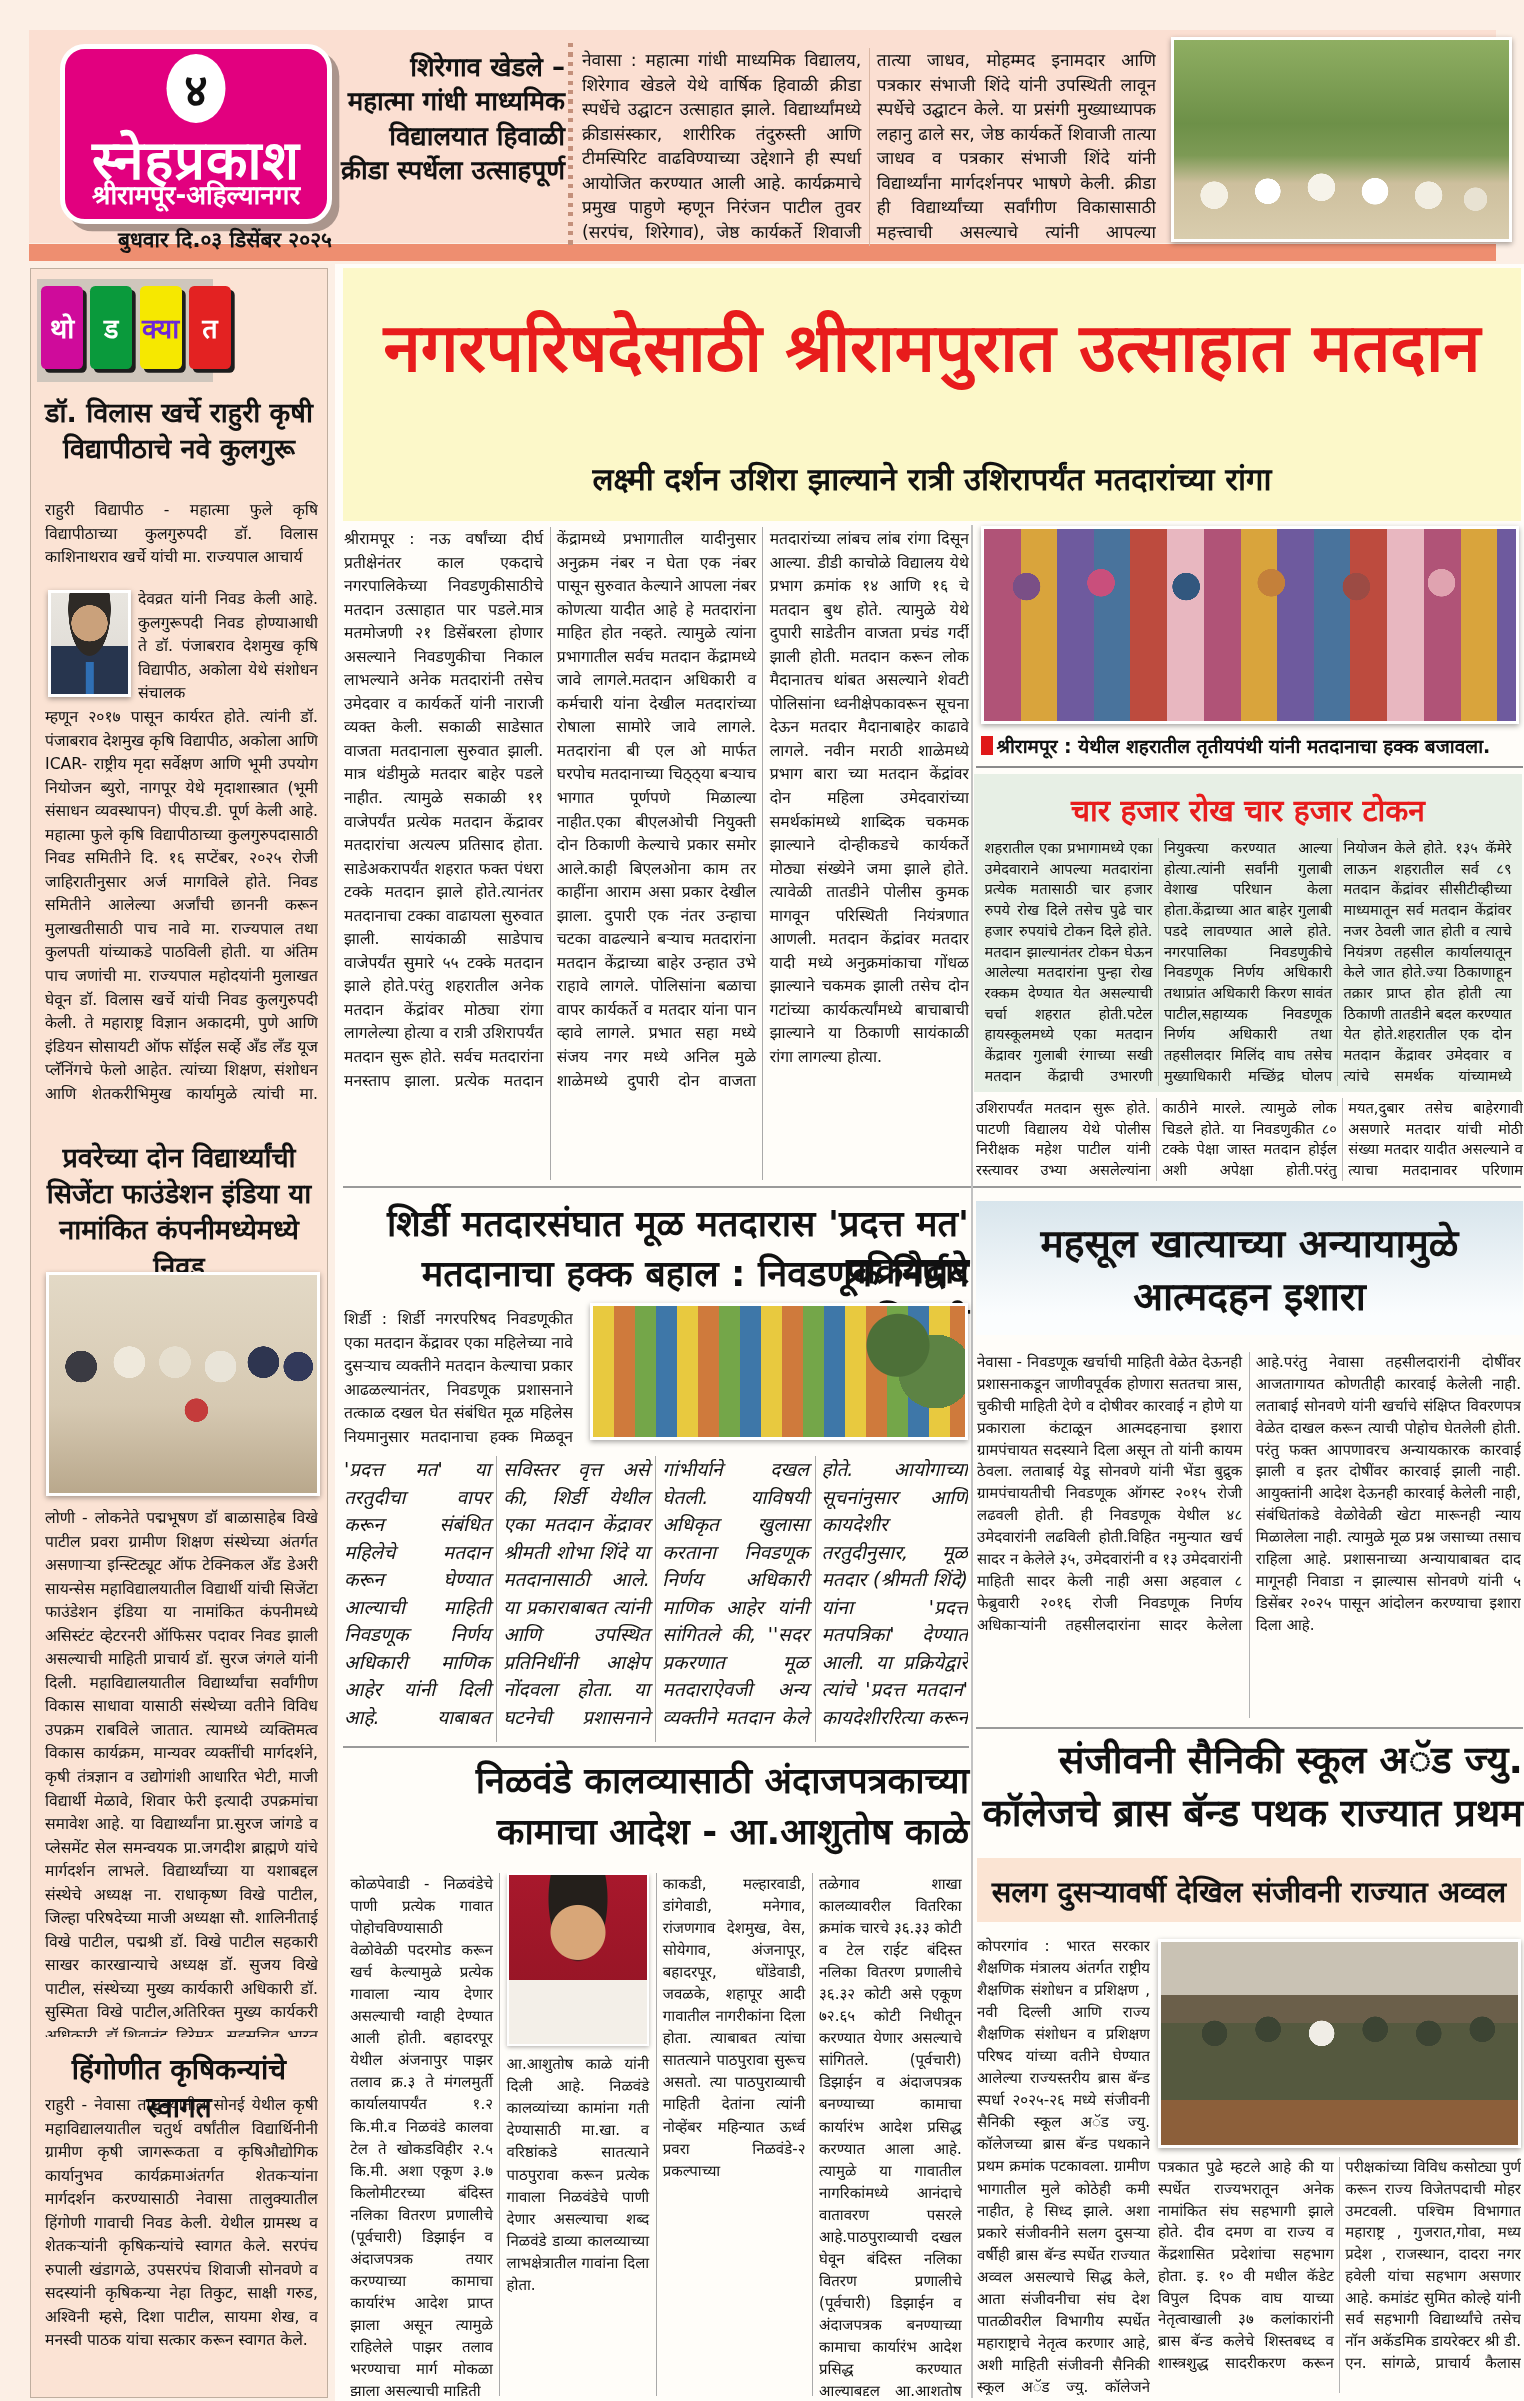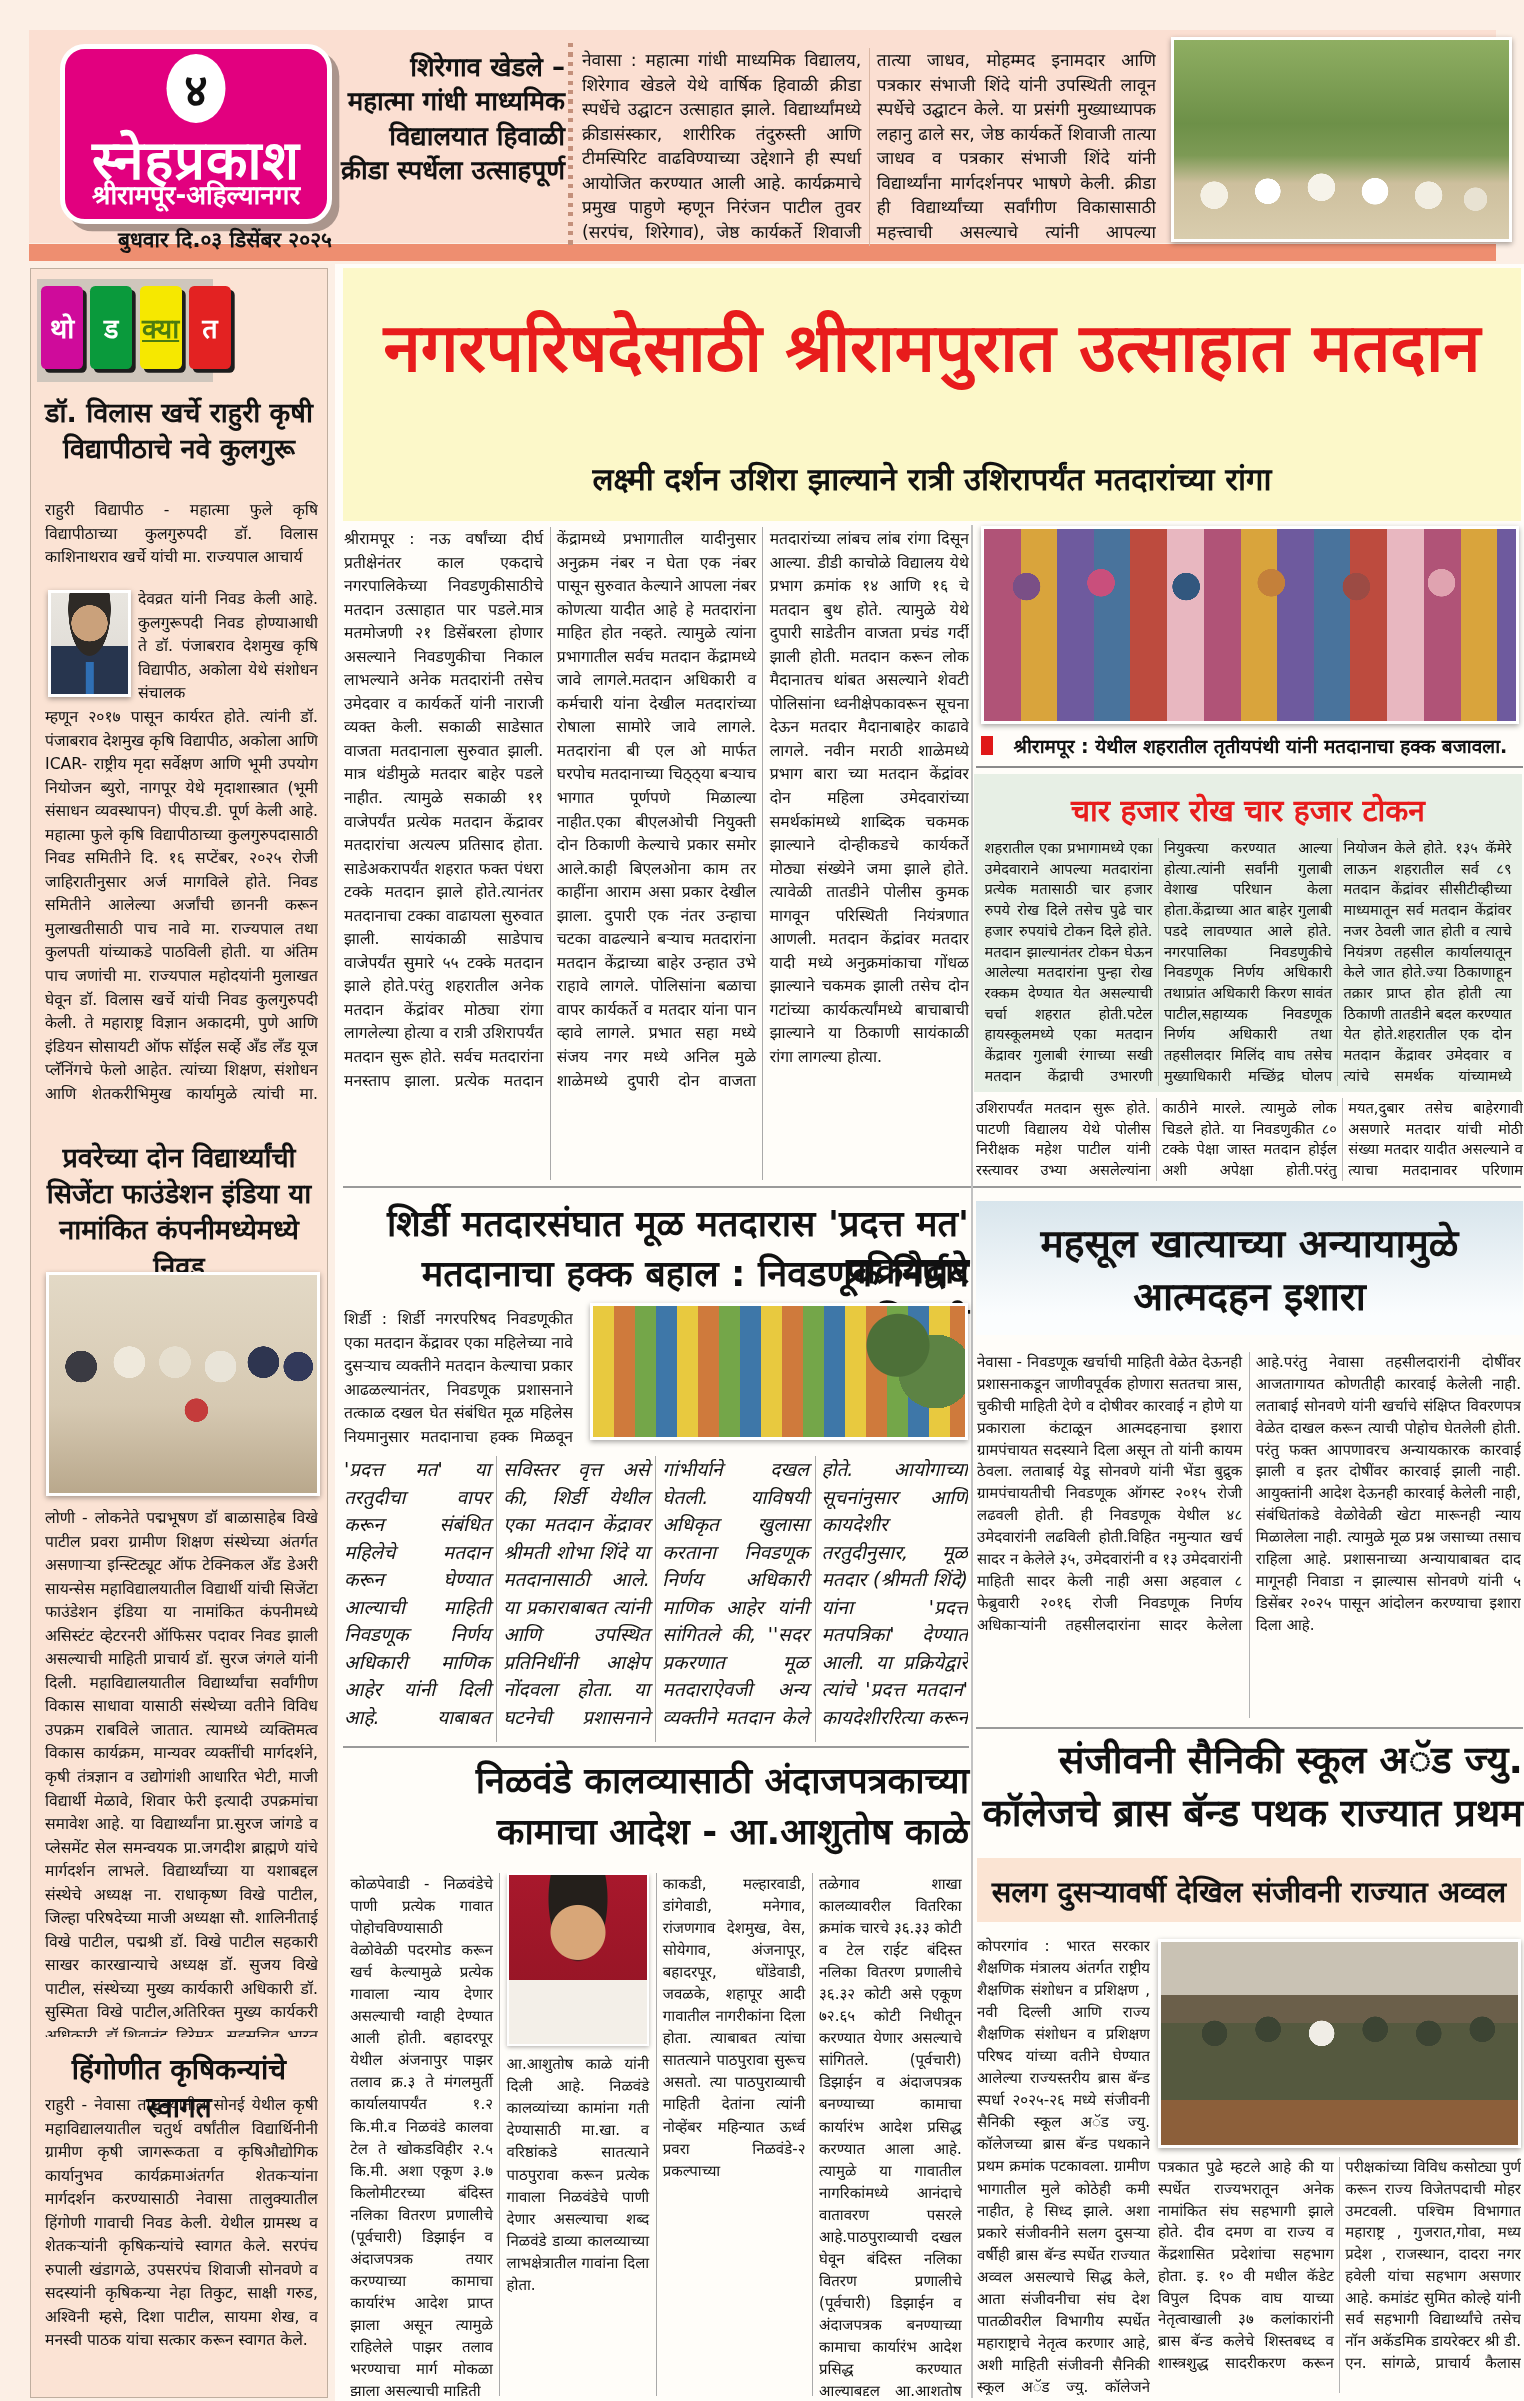--- a/index.html
+++ b/index.html
@@ -49,21 +49,21 @@
   }
 
   
   #sidebar { left:30px; top:268px; width:298px; height:2130px; background:#fbe3d4; border:1px solid #bfae9f; }
   #tiles-back { left:37px; top:279px; width:176px; height:103px; background:#cfc6bc; }
   #tiles-row { left:41px; top:286px; display:flex; gap:7.3px; }
   .tile { width:42px; height:83px; border-radius:5.2px; box-shadow:3.7px 3.7px 0 #1d1d1d;
           display:flex; align-items:center; justify-content:center;
           color:#fff; font-size:27px; font-weight:800; }
   .tile.t1 { background:#cf0b9b; } .tile.t2 { background:#0a9a3c; }
-  .tile.t3 { background:#f6e800; color:#4d7c0f;text-decoration:underline; } .tile.t4 { background:#e32222; }
+  .tile.t3 { background:#f6e800; color:#6d28d9; } .tile.t4 { background:#e32222; }
 
   .side-headline { left:41px; width:276px; text-align:center; font-weight:800; line-height:1.34; }
   #art1-headline { top:395px; font-size:27px; }
   .side-body { left:45px; width:273px; font-size:15.7px; line-height:1.5; text-align:justify; overflow:hidden; }
   #art1-body-a { top:498px; height:88px; }
   #photo-kharche { left:48px; top:590px; width:83px; height:107px; }
   #photo-kharche .ph {
     background:
       radial-gradient(circle at 50% 30%, #caa17b 0 18px, transparent 18.3px),
       radial-gradient(ellipse at 50% 16%, #2e2a26 0 21px, transparent 21.4px),
@@ -111,21 +111,21 @@
       radial-gradient(circle at 22% 28%, #c94f7c 0 13.6px, transparent 14px),
       radial-gradient(circle at 38% 30%, #32577e 0 13.6px, transparent 14px),
       radial-gradient(circle at 54% 28%, #c4803a 0 13.6px, transparent 14px),
       radial-gradient(circle at 70% 30%, #9c4b44 0 13.6px, transparent 14px),
       radial-gradient(circle at 86% 28%, #e0a3b0 0 13.6px, transparent 14px),
       repeating-linear-gradient(90deg, #b05377 0 37px, #d9a43c 37px 73px, #6e5a9e 73px 110px,
         #49739c 110px 146px, #bd4b3e 146px 183px, #e8b7c0 183px 220px),
       linear-gradient(180deg,#cdbb9d 0 30%, transparent 30%);
     background-blend-mode:normal;
   }
-  #caption-row { left:981px; top:731px; width:540px; height:29px; display:flex; align-items:center; gap:21px; }
+  #caption-row { left:981px; top:731px; width:540px; height:29px; display:flex; align-items:center; gap:4px; }
   .cap-mark { width:11.5px; height:19px; background:#e01818; display:inline-block; }
   #photo-caption { font-size:19px; font-weight:700; }
   #rule-right { left:976px; top:766px; width:547px; height:1.6px; background:#8a8a8a; }
 
   #token-box { left:974px; top:774px; width:548px; height:318px; background:#e7efe5; }
   #token-headline { position:absolute; top:14.6px; width:100%; text-align:center;
       font-size:30px; font-weight:800; color:#e81c1c; }
   #token-body { position:absolute; top:64px; left:10.5px; right:10.5px; bottom:6.3px;
       column-count:3; column-gap:11.5px; column-rule:0.5px solid #b9c4b7;
       font-size:14.6px; line-height:1.42; text-align:justify; overflow:hidden; }

